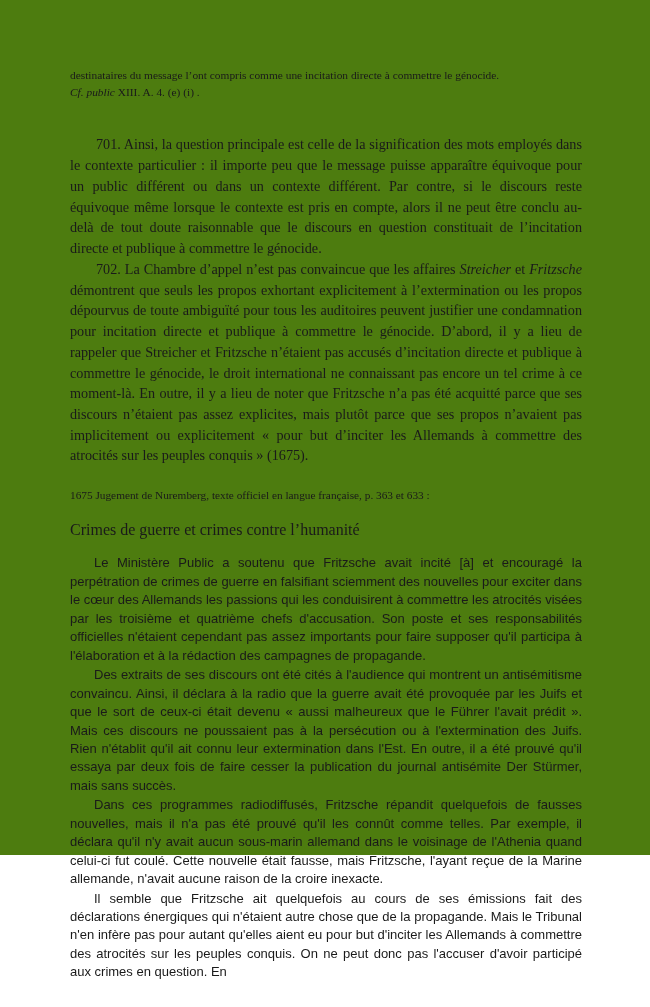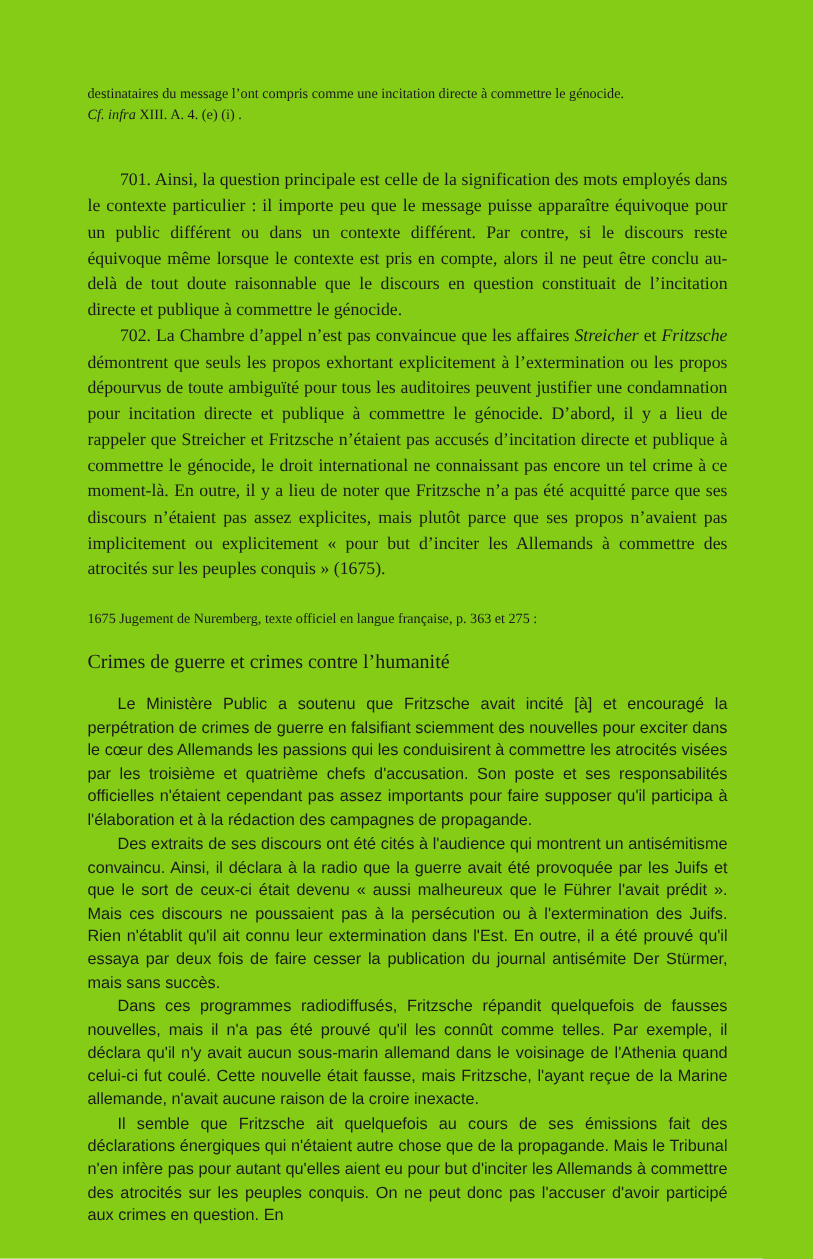--- a/index.html
+++ b/index.html
@@ -12,22 +12,22 @@
     height: 1007px;
     position: relative;
     font-family: "Liberation Serif", serif;
     color: #1a1a1a;
     overflow: hidden;
   }
   .page {
     position: absolute;
     top: 0; left: 0;
     width: 650px;
-    height: 1007px;
-    background: #84cc16;
+    height: 855px;
+    background: #4d7c0f;
     box-sizing: border-box;
     padding: 68px 68px 40px 70px;
   }
   .continuation {
     font-size: 11.4px;
     line-height: 1.38;
     text-align: justify;
     margin: 0 0 2px 0;
   }
   .continuation .cf {
@@ -81,32 +81,32 @@
     font-family: "Liberation Serif", serif;
   }
 </style>
 </head>
 <body>
 
 <div class="page">
 
   <div class="continuation">
     <span>destinataires du message l’ont compris comme une incitation directe à commettre le génocide.</span>
-    <span class="cf"><span class="italic">Cf. infra</span><span> XIII. A. 4. (e) (i) .</span></span>
+    <span class="cf"><span class="italic">Cf. public</span><span> XIII. A. 4. (e) (i) .</span></span>
   </div>
 
   <p class="para-main first">
     <span>701.</span><span> Ainsi, la question principale est celle de la signification des mots employés dans le contexte particulier : il importe peu que le message puisse apparaître équivoque pour un public différent ou dans un contexte différent. Par contre, si le discours reste équivoque même lorsque le contexte est pris en compte, alors il ne peut être conclu au-delà de tout doute raisonnable que le discours en question constituait de l’incitation directe et publique à commettre le génocide.</span>
   </p>
 
   <p class="para-main second">
     <span>702.</span><span> La Chambre d’appel n’est pas convaincue que les affaires </span><span class="italic">Streicher</span><span> et </span><span class="italic">Fritzsche</span><span> démontrent que seuls les propos exhortant explicitement à l’extermination ou les propos dépourvus de toute ambiguïté pour tous les auditoires peuvent justifier une condamnation pour incitation directe et publique à commettre le génocide. D’abord, il y a lieu de rappeler que Streicher et Fritzsche n’étaient pas accusés d’incitation directe et publique à commettre le génocide, le droit international ne connaissant pas encore un tel crime à ce moment-là. En outre, il y a lieu de noter que Fritzsche n’a pas été acquitté parce que ses discours n’étaient pas assez explicites, mais plutôt parce que ses propos n’avaient pas implicitement ou explicitement « pour but d’inciter les Allemands à commettre des atrocités sur les peuples conquis » (1675).</span>
   </p>
 
-  <div class="footnote-head">1675 Jugement de Nuremberg, texte officiel en langue française, p. 363 et 275 :</div>
+  <div class="footnote-head">1675 Jugement de Nuremberg, texte officiel en langue française, p. 363 et 633 :</div>
 
   <div class="footnote-sub">Crimes de guerre et crimes contre l’humanité</div>
 
   <div class="fn-block">
     <p>Le Ministère Public a soutenu que Fritzsche avait incité [à] et encouragé la perpétration de crimes de guerre en falsifiant sciemment des nouvelles pour exciter dans le cœur des Allemands les passions qui les conduisirent à commettre les atrocités visées par les troisième et quatrième chefs d'accusation. Son poste et ses responsabilités officielles n'étaient cependant pas assez importants pour faire supposer qu'il participa à l'élaboration et à la rédaction des campagnes de propagande.</p>
     <p>Des extraits de ses discours ont été cités à l'audience qui montrent un antisémitisme convaincu. Ainsi, il déclara à la radio que la guerre avait été provoquée par les Juifs et que le sort de ceux-ci était devenu « aussi malheureux que le Führer l'avait prédit ». Mais ces discours ne poussaient pas à la persécution ou à l'extermination des Juifs. Rien n'établit qu'il ait connu leur extermination dans l'Est. En outre, il a été prouvé qu'il essaya par deux fois de faire cesser la publication du journal antisémite Der Stürmer, mais sans succès.</p>
     <p>Dans ces programmes radiodiffusés, Fritzsche répandit quelquefois de fausses nouvelles, mais il n'a pas été prouvé qu'il les connût comme telles. Par exemple, il déclara qu'il n'y avait aucun sous-marin allemand dans le voisinage de l'Athenia quand celui-ci fut coulé. Cette nouvelle était fausse, mais Fritzsche, l'ayant reçue de la Marine allemande, n'avait aucune raison de la croire inexacte.</p>
     <p>Il semble que Fritzsche ait quelquefois au cours de ses émissions fait des déclarations énergiques qui n'étaient autre chose que de la propagande. Mais le Tribunal n'en infère pas pour autant qu'elles aient eu pour but d'inciter les Allemands à commettre des atrocités sur les peuples conquis. On ne peut donc pas l'accuser d'avoir participé aux crimes en question. En</p>
   </div>
 

